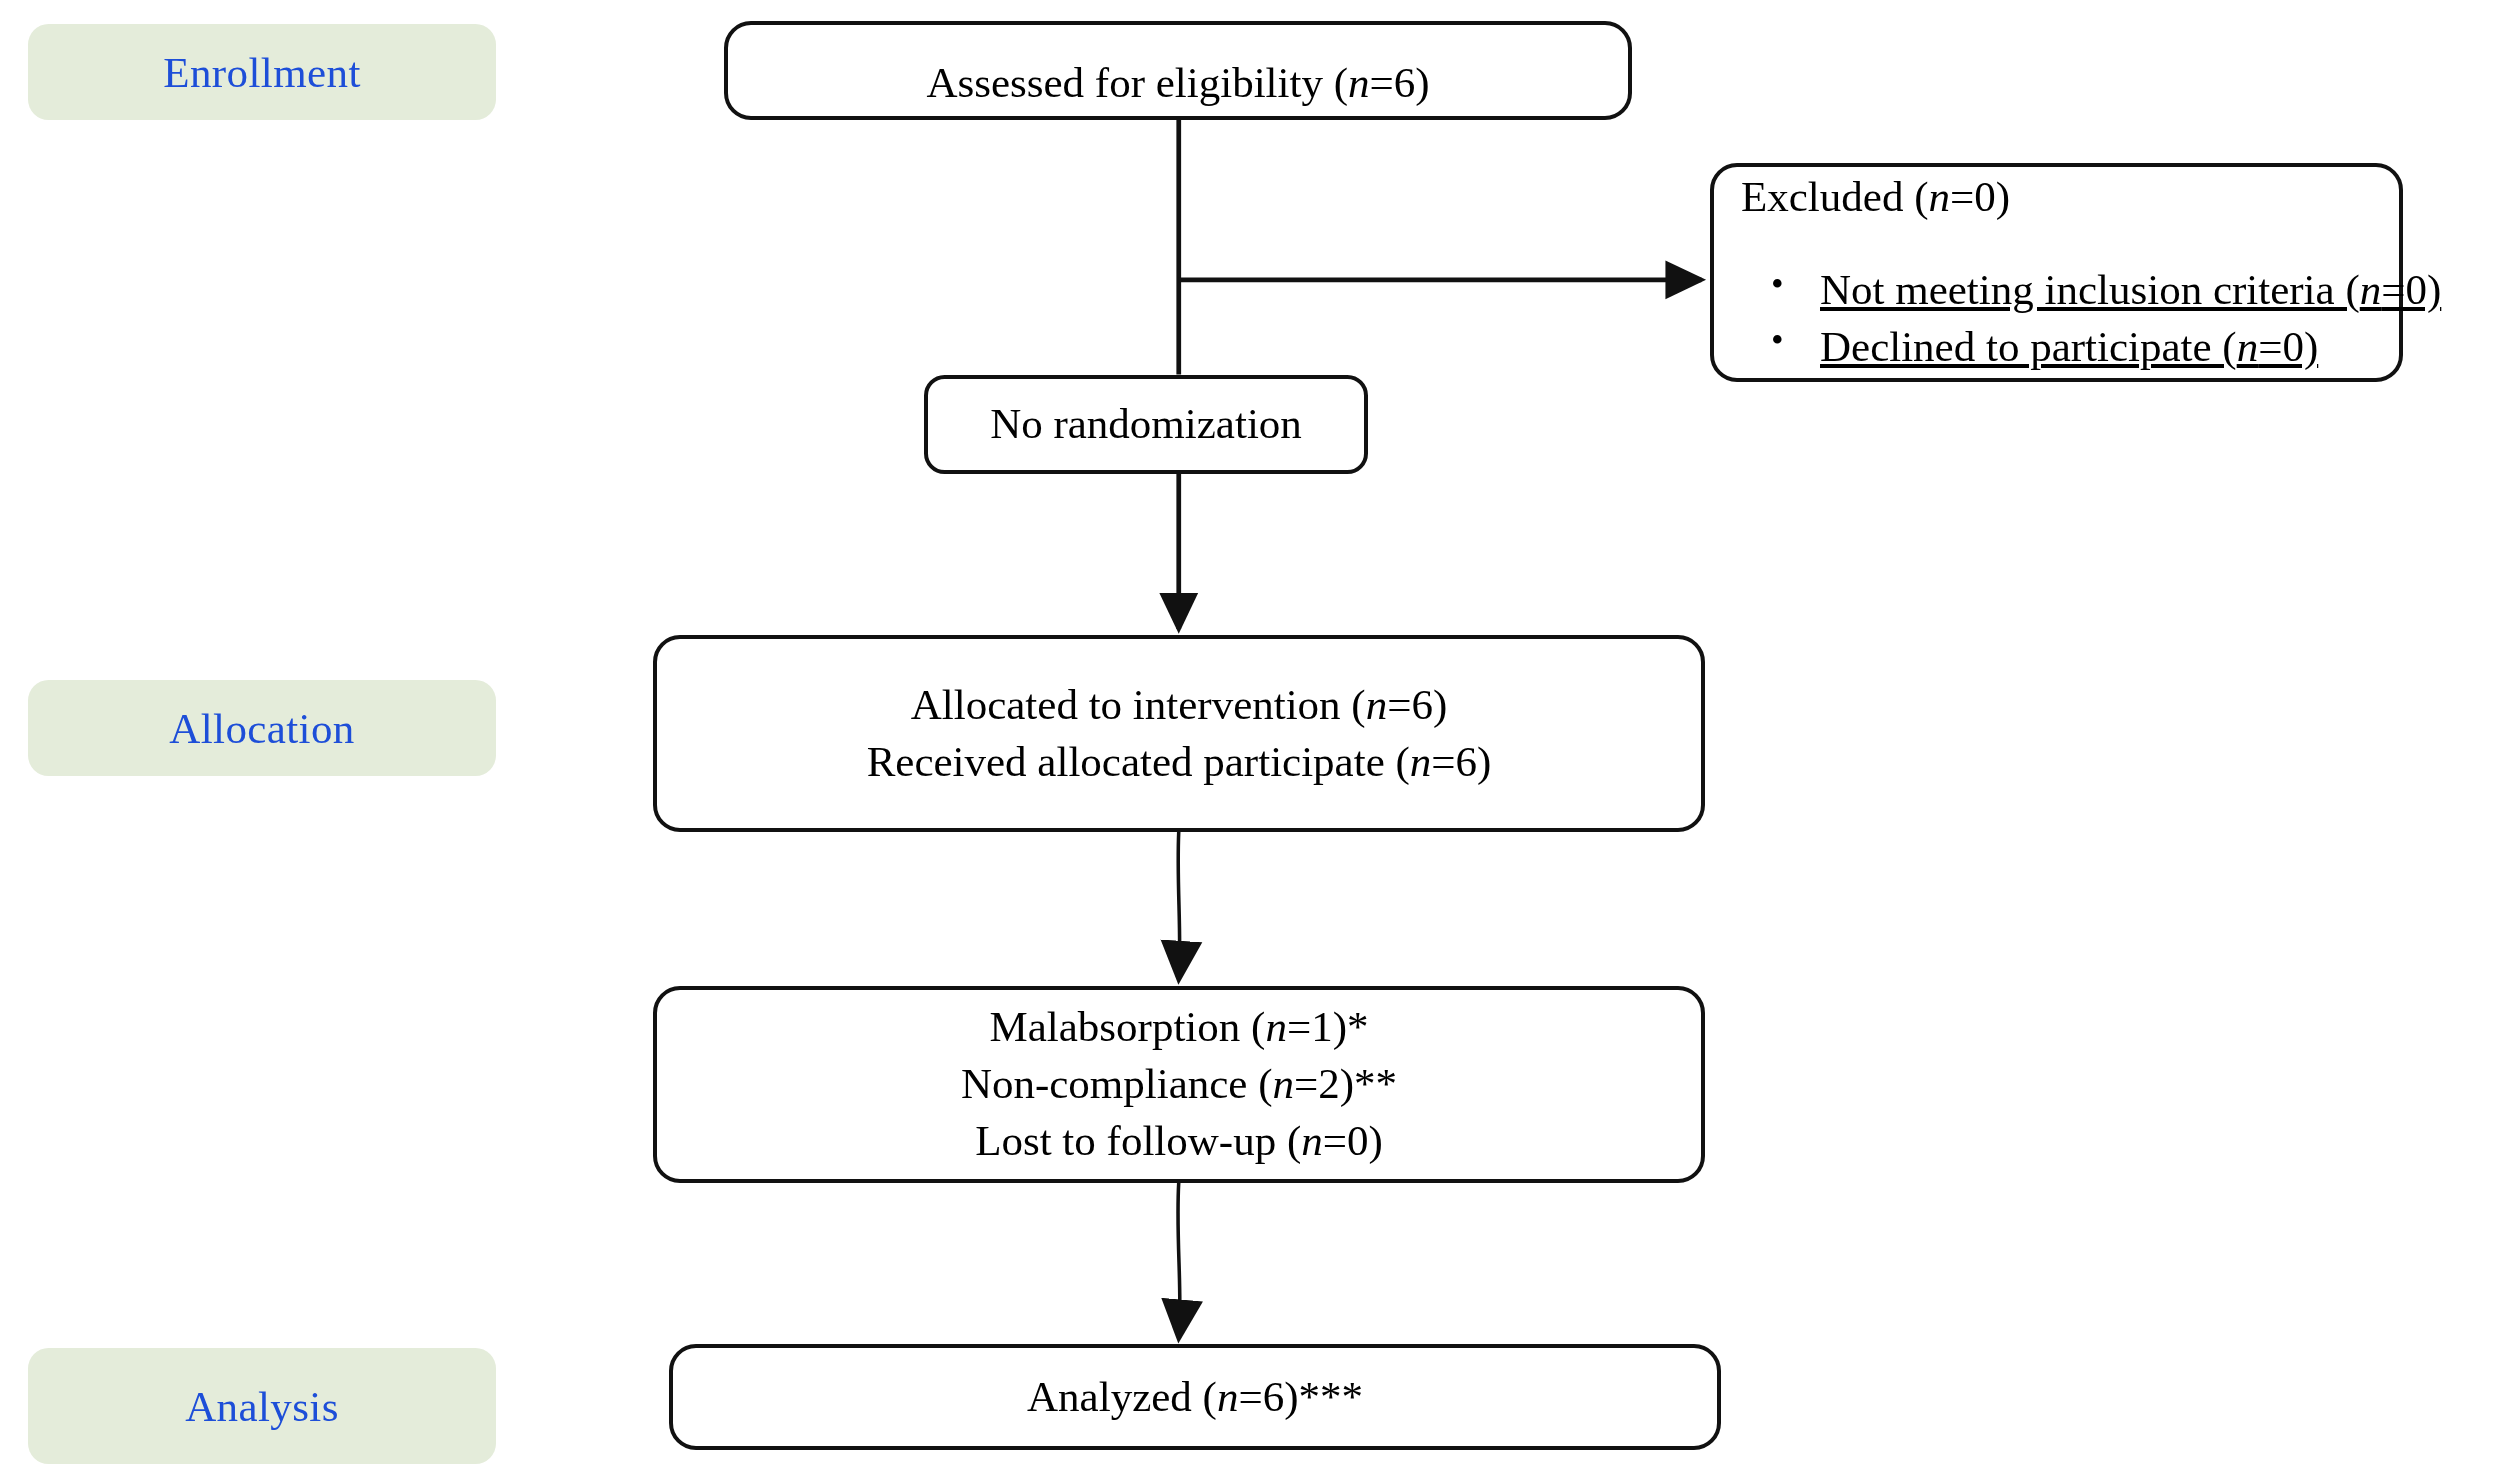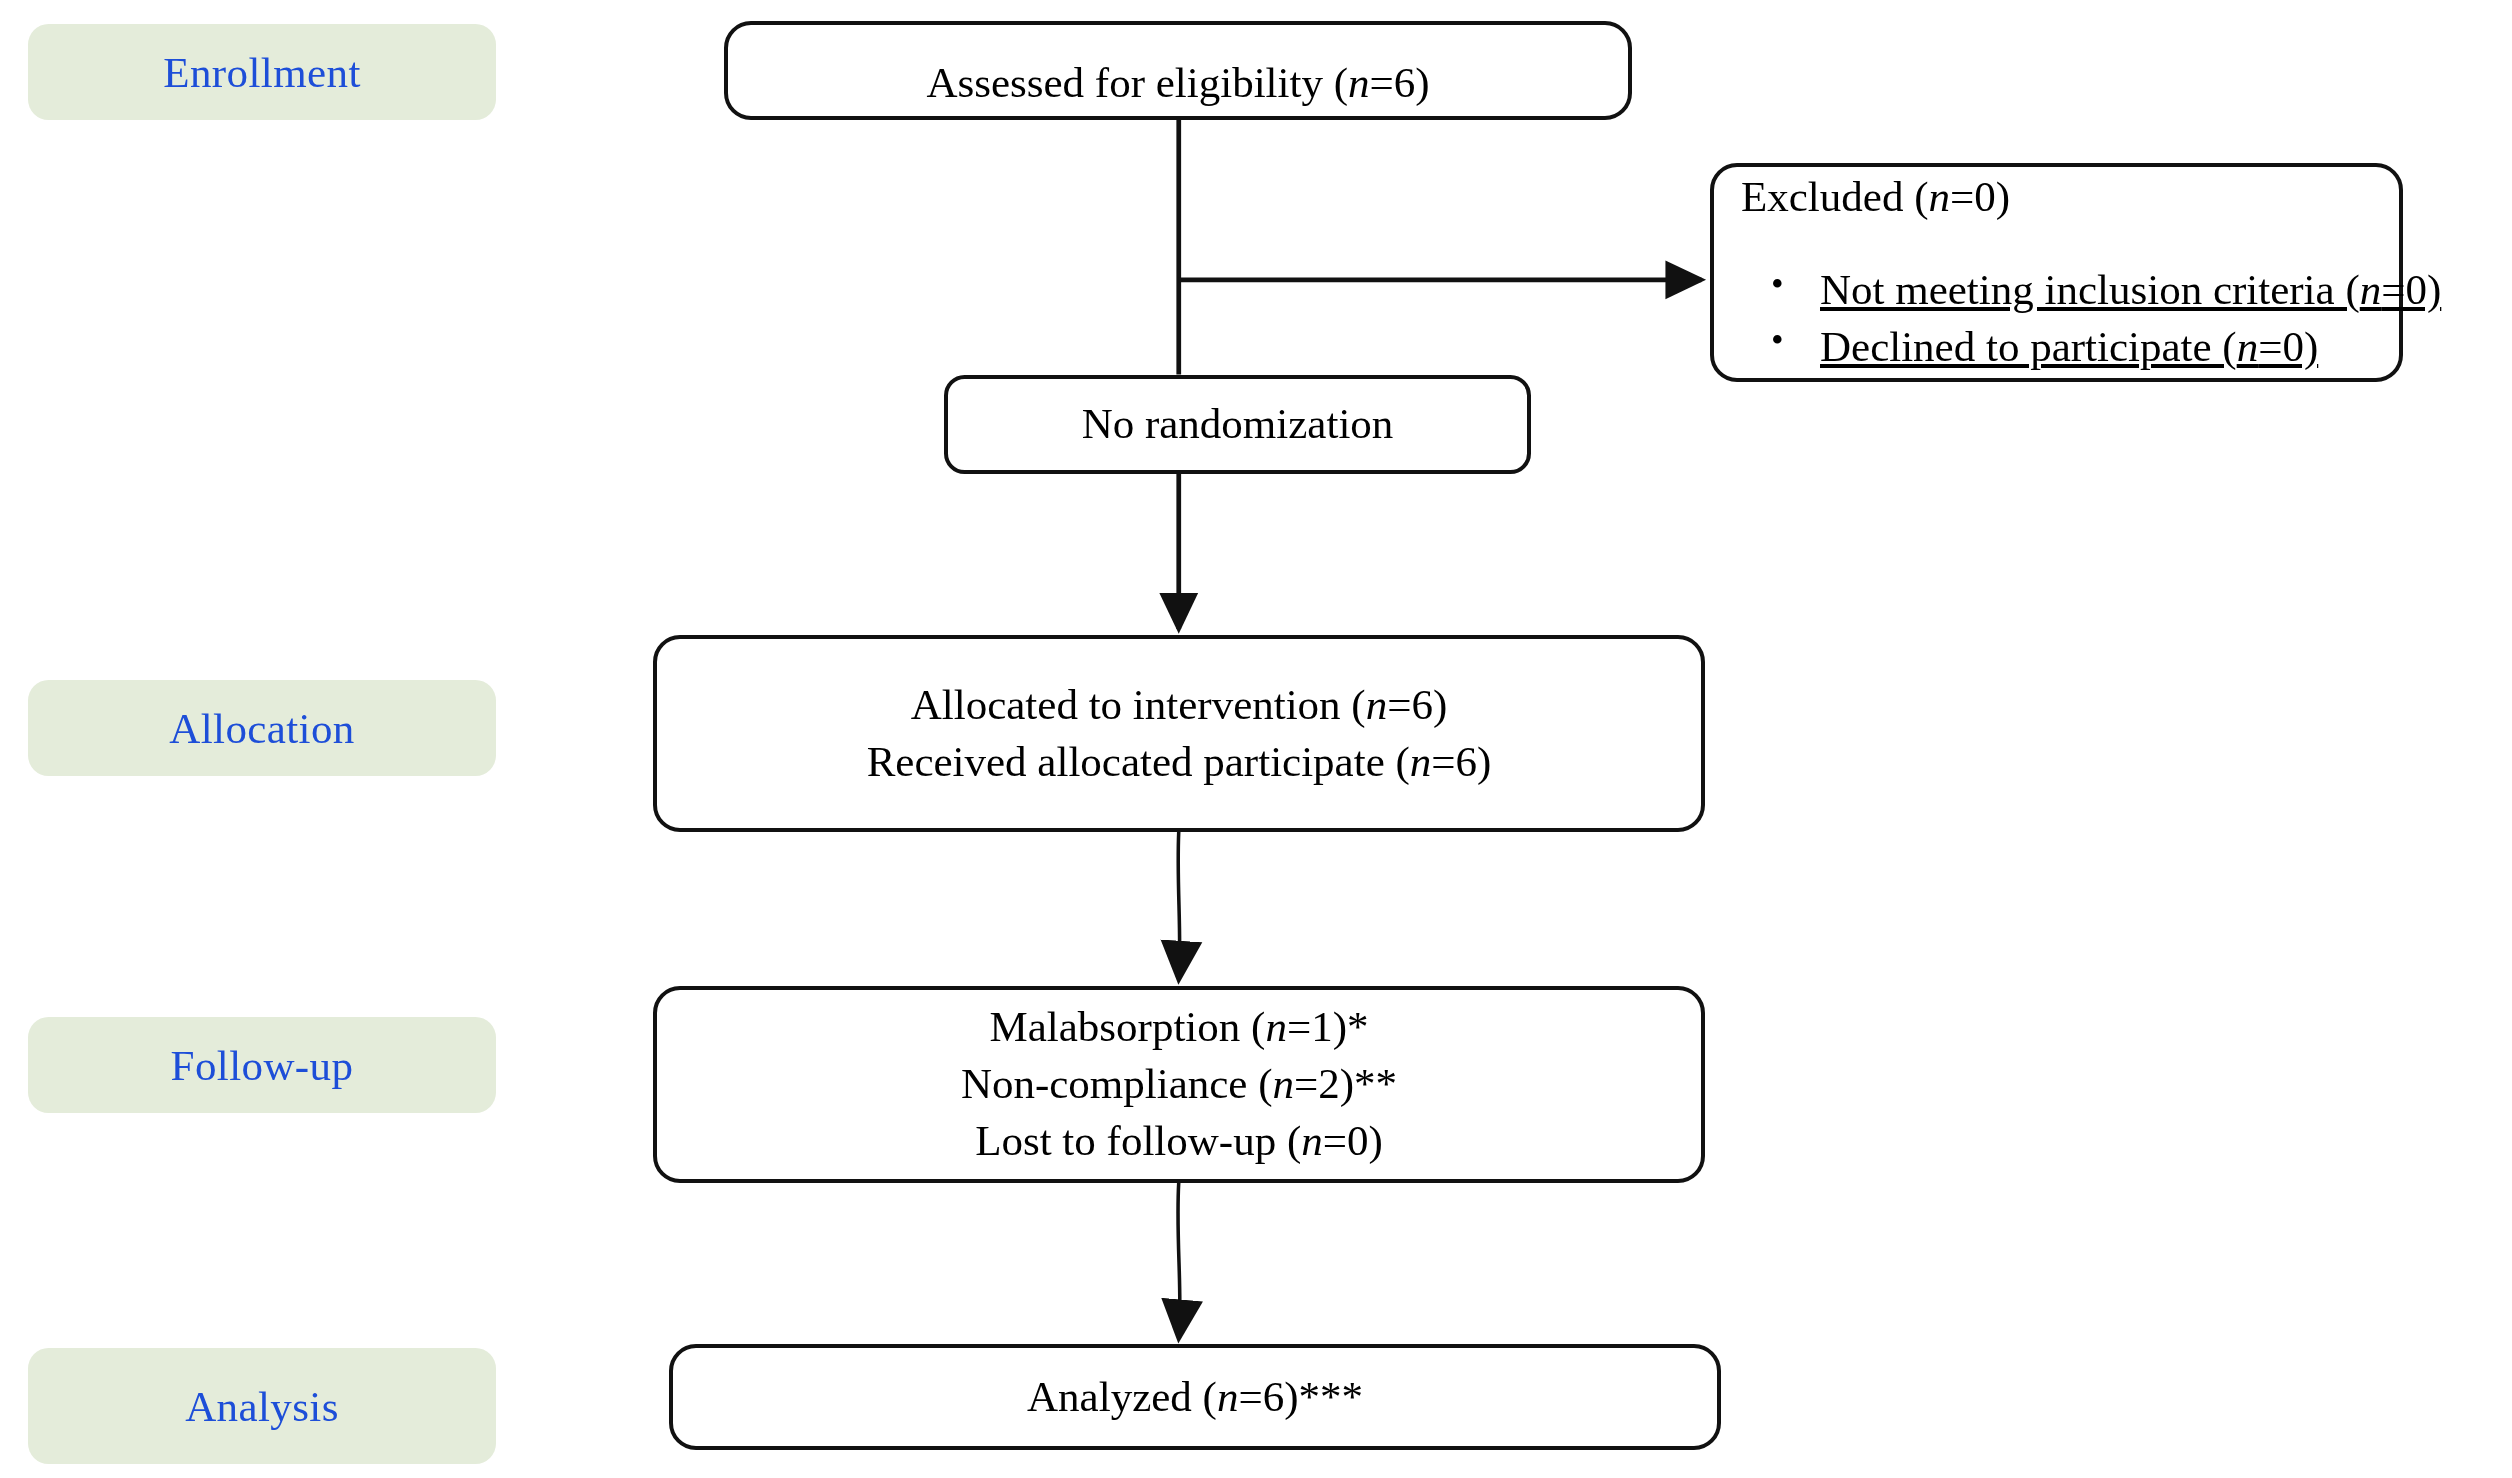--- a/index.html
+++ b/index.html
@@ -117,23 +117,20 @@
   </svg>
 
   <div class="stage-label" style="left:28px; top:24px; width:468px; height:96px;">
     <span>Enrollment</span>
   </div>
 
   <div class="stage-label" style="left:28px; top:680px; width:468px; height:96px;">
     <span>Allocation</span>
   </div>
 
-  <div class="stage-label" style="left:28px; top:1017px; width:468px; height:96px;">
-    <span>Follow-up</span>
-  </div>
 
   <div class="stage-label" style="left:28px; top:1348px; width:468px; height:116px;">
     <span>Analysis</span>
   </div>
 
   <div class="flow-box" style="left:724px; top:21px; width:908px; height:99px;justify-content:flex-end;">
     <div class="line">
       <span>Assessed for eligibility (</span><em class="n">n</em><span>=6)</span>
     </div>
   </div>
@@ -145,21 +142,21 @@
     <ul class="bullet-list">
       <li>
         <span>Not meeting inclusion criteria (</span><em class="n">n</em><span>=0)</span>
       </li>
       <li>
         <span>Declined to participate (</span><em class="n">n</em><span>=0)</span>
       </li>
     </ul>
   </div>
 
-  <div class="flow-box" style="left:944px; top:375px; width:587px; height:99px; border-radius:20.5px;">
+  <div class="flow-box" style="left:924px; top:375px; width:444px; height:99px; border-radius:20.5px;">
     <div class="line">No randomization</div>
   </div>
 
   <div class="flow-box" style="left:653px; top:635px; width:1052px; height:197px;">
     <div class="line">
       <span>Allocated to intervention (</span><em class="n">n</em><span>=6)</span>
     </div>
     <div class="line">
       <span>Received allocated participate (</span><em class="n">n</em><span>=6)</span>
     </div>

